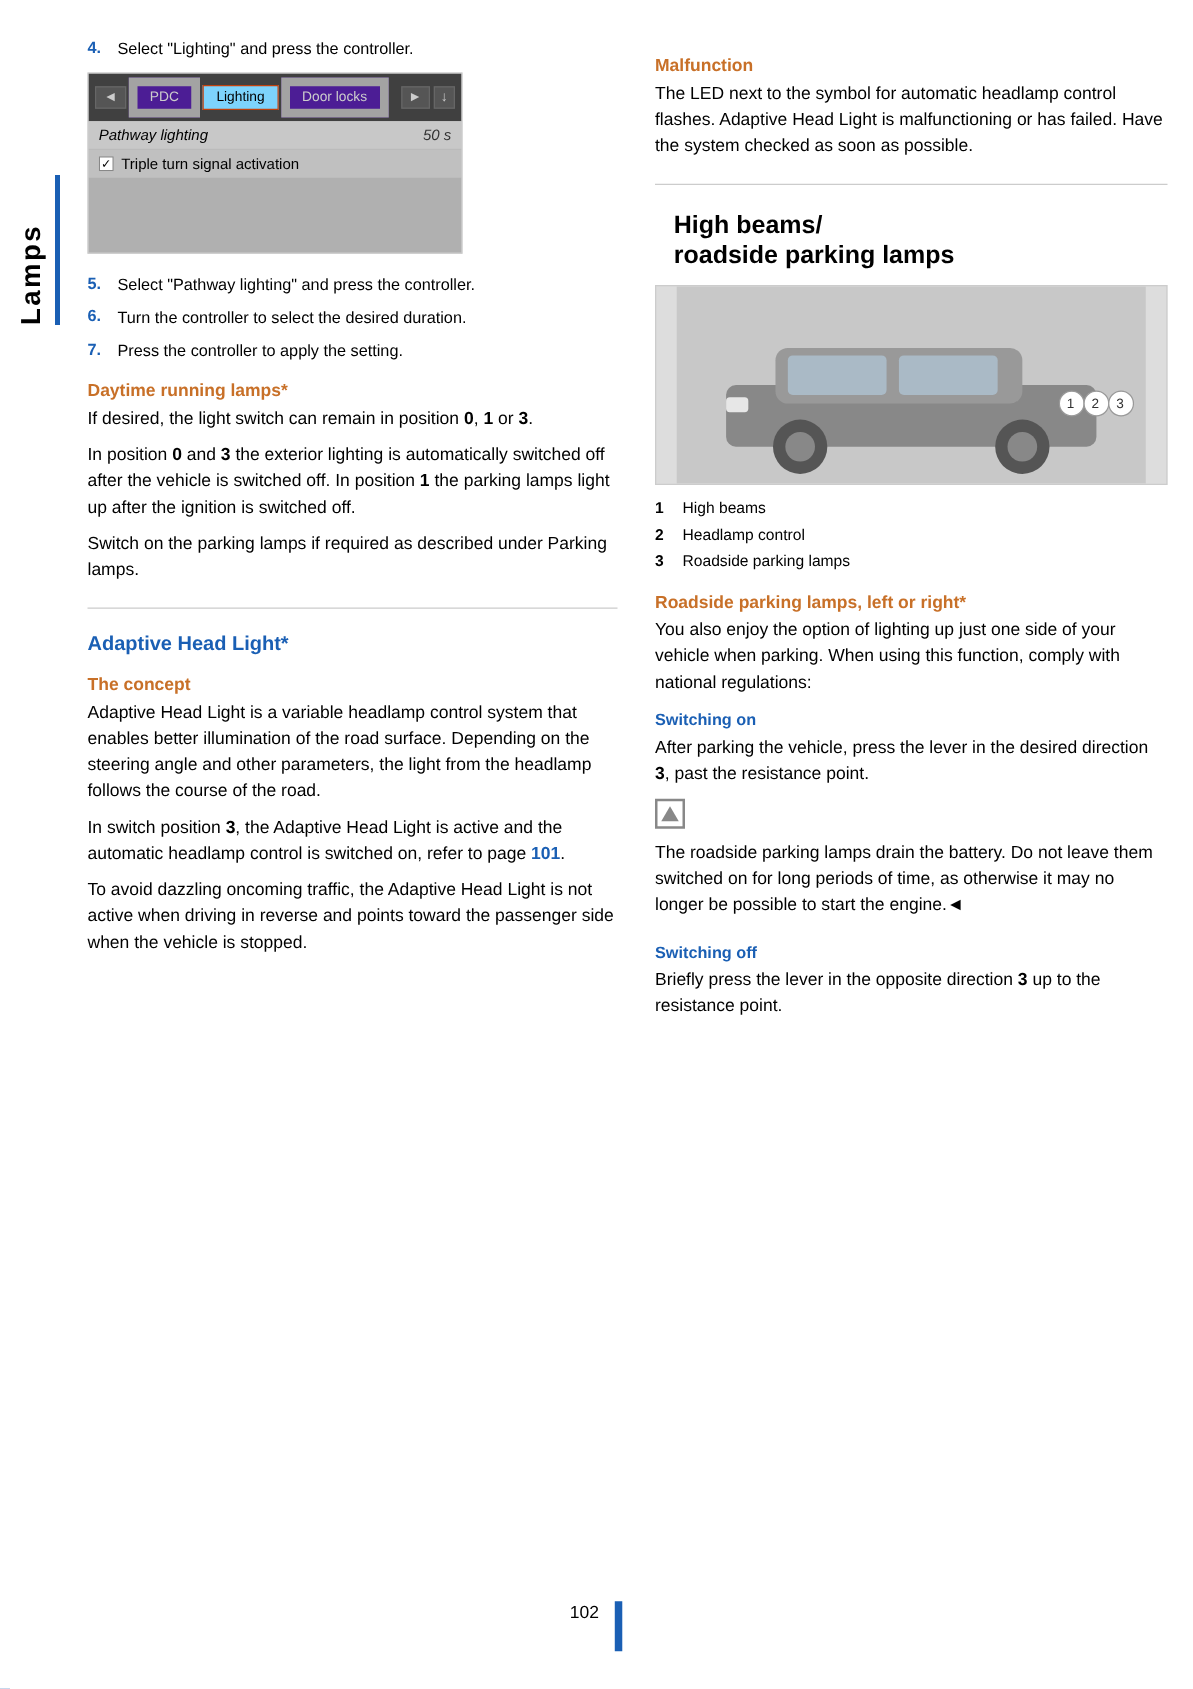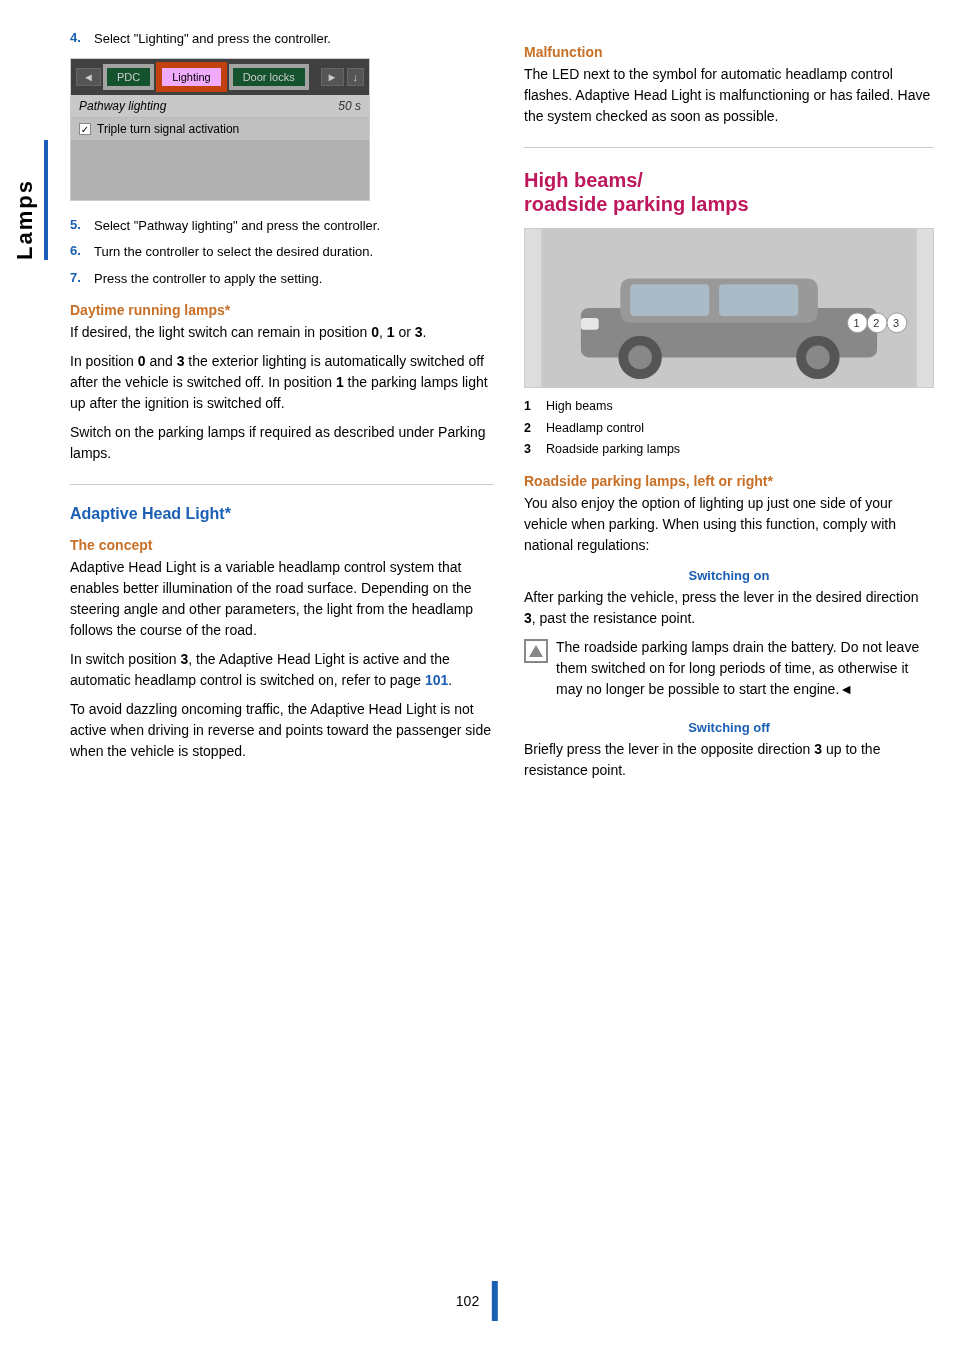--- a/index.html
+++ b/index.html
@@ -110,31 +110,31 @@
     .ui-nav-btn {
       background: #555;
       color: #ccc;
       border: 1px solid #666;
       padding: 2px 6px;
       font-size: 11px;
       cursor: pointer;
     }
 
     .ui-nav-tab {
-      background: #14532d;
+      background: #4c1d95;
       color: #ccc;
-      border: 4px solid #a3a3a3;
+      border: 7px solid #a3a3a3;
       padding: 3px 10px;
       font-size: 11px;
     }
 
     .ui-nav-tab.active {
-      background: #f0abfc;
+      background: #7dd3fc;
       color: #000;
-      border: 6px solid #c2410c;
+      border: 1px solid #c2410c;
     }
 
     .ui-nav-right {
       margin-left: auto;
       display: flex;
       gap: 3px;
     }
 
     .ui-nav-arrow {
       background: #555;
@@ -197,44 +197,44 @@
       font-weight: bold;
       color: #c87028;
       margin: 14px 0 4px 0;
     }
 
     .section-title-blue-sm {
       font-size: 13px;
       font-weight: bold;
       color: #1a5fb4;
       margin: 12px 0 4px 0;
-      text-align: center;
     }
 
     .body-text {
       font-size: 14px;
       line-height: 1.5;
       color: #000;
       margin-bottom: 8px;
     }
 
     
     .h-rule {
       border: none;
       border-top: 1px solid #ccc;
       margin: 20px 0;
     }
 
     
     .big-section-heading {
       font-size: 20px;
       font-weight: bold;
-      color: #be185d;
+      color: #000000;
       margin-bottom: 12px;
       line-height: 1.2;
+      margin-left: 15px;
     }
 
     
     .car-image {
       width: 100%;
       background: #ddd;
       height: 160px;
       margin-bottom: 10px;
       display: flex;
       align-items: center;
@@ -268,20 +268,21 @@
       font-weight: bold;
       min-width: 14px;
     }
 
     
     .note-box {
       display: flex;
       gap: 8px;
       margin: 8px 0;
       align-items: flex-start;
+      flex-direction: column;
     }
 
     .note-icon {
       width: 24px;
       height: 24px;
       border: 2px solid #888;
       display: flex;
       align-items: center;
       justify-content: center;
       flex-shrink: 0;
@@ -296,21 +297,21 @@
       border-bottom: 12px solid #888;
     }
 
     
     .page-footer {
       position: absolute;
       bottom: 30px;
       left: 50%;
       transform: translateX(-50%);
       display: flex;
-      align-items: center;
+      align-items: flex-start;
       gap: 13px;
     }
 
     .page-num {
       font-size: 14px;
       font-weight: normal;
     }
 
     .page-bar {
       width: 6px;

